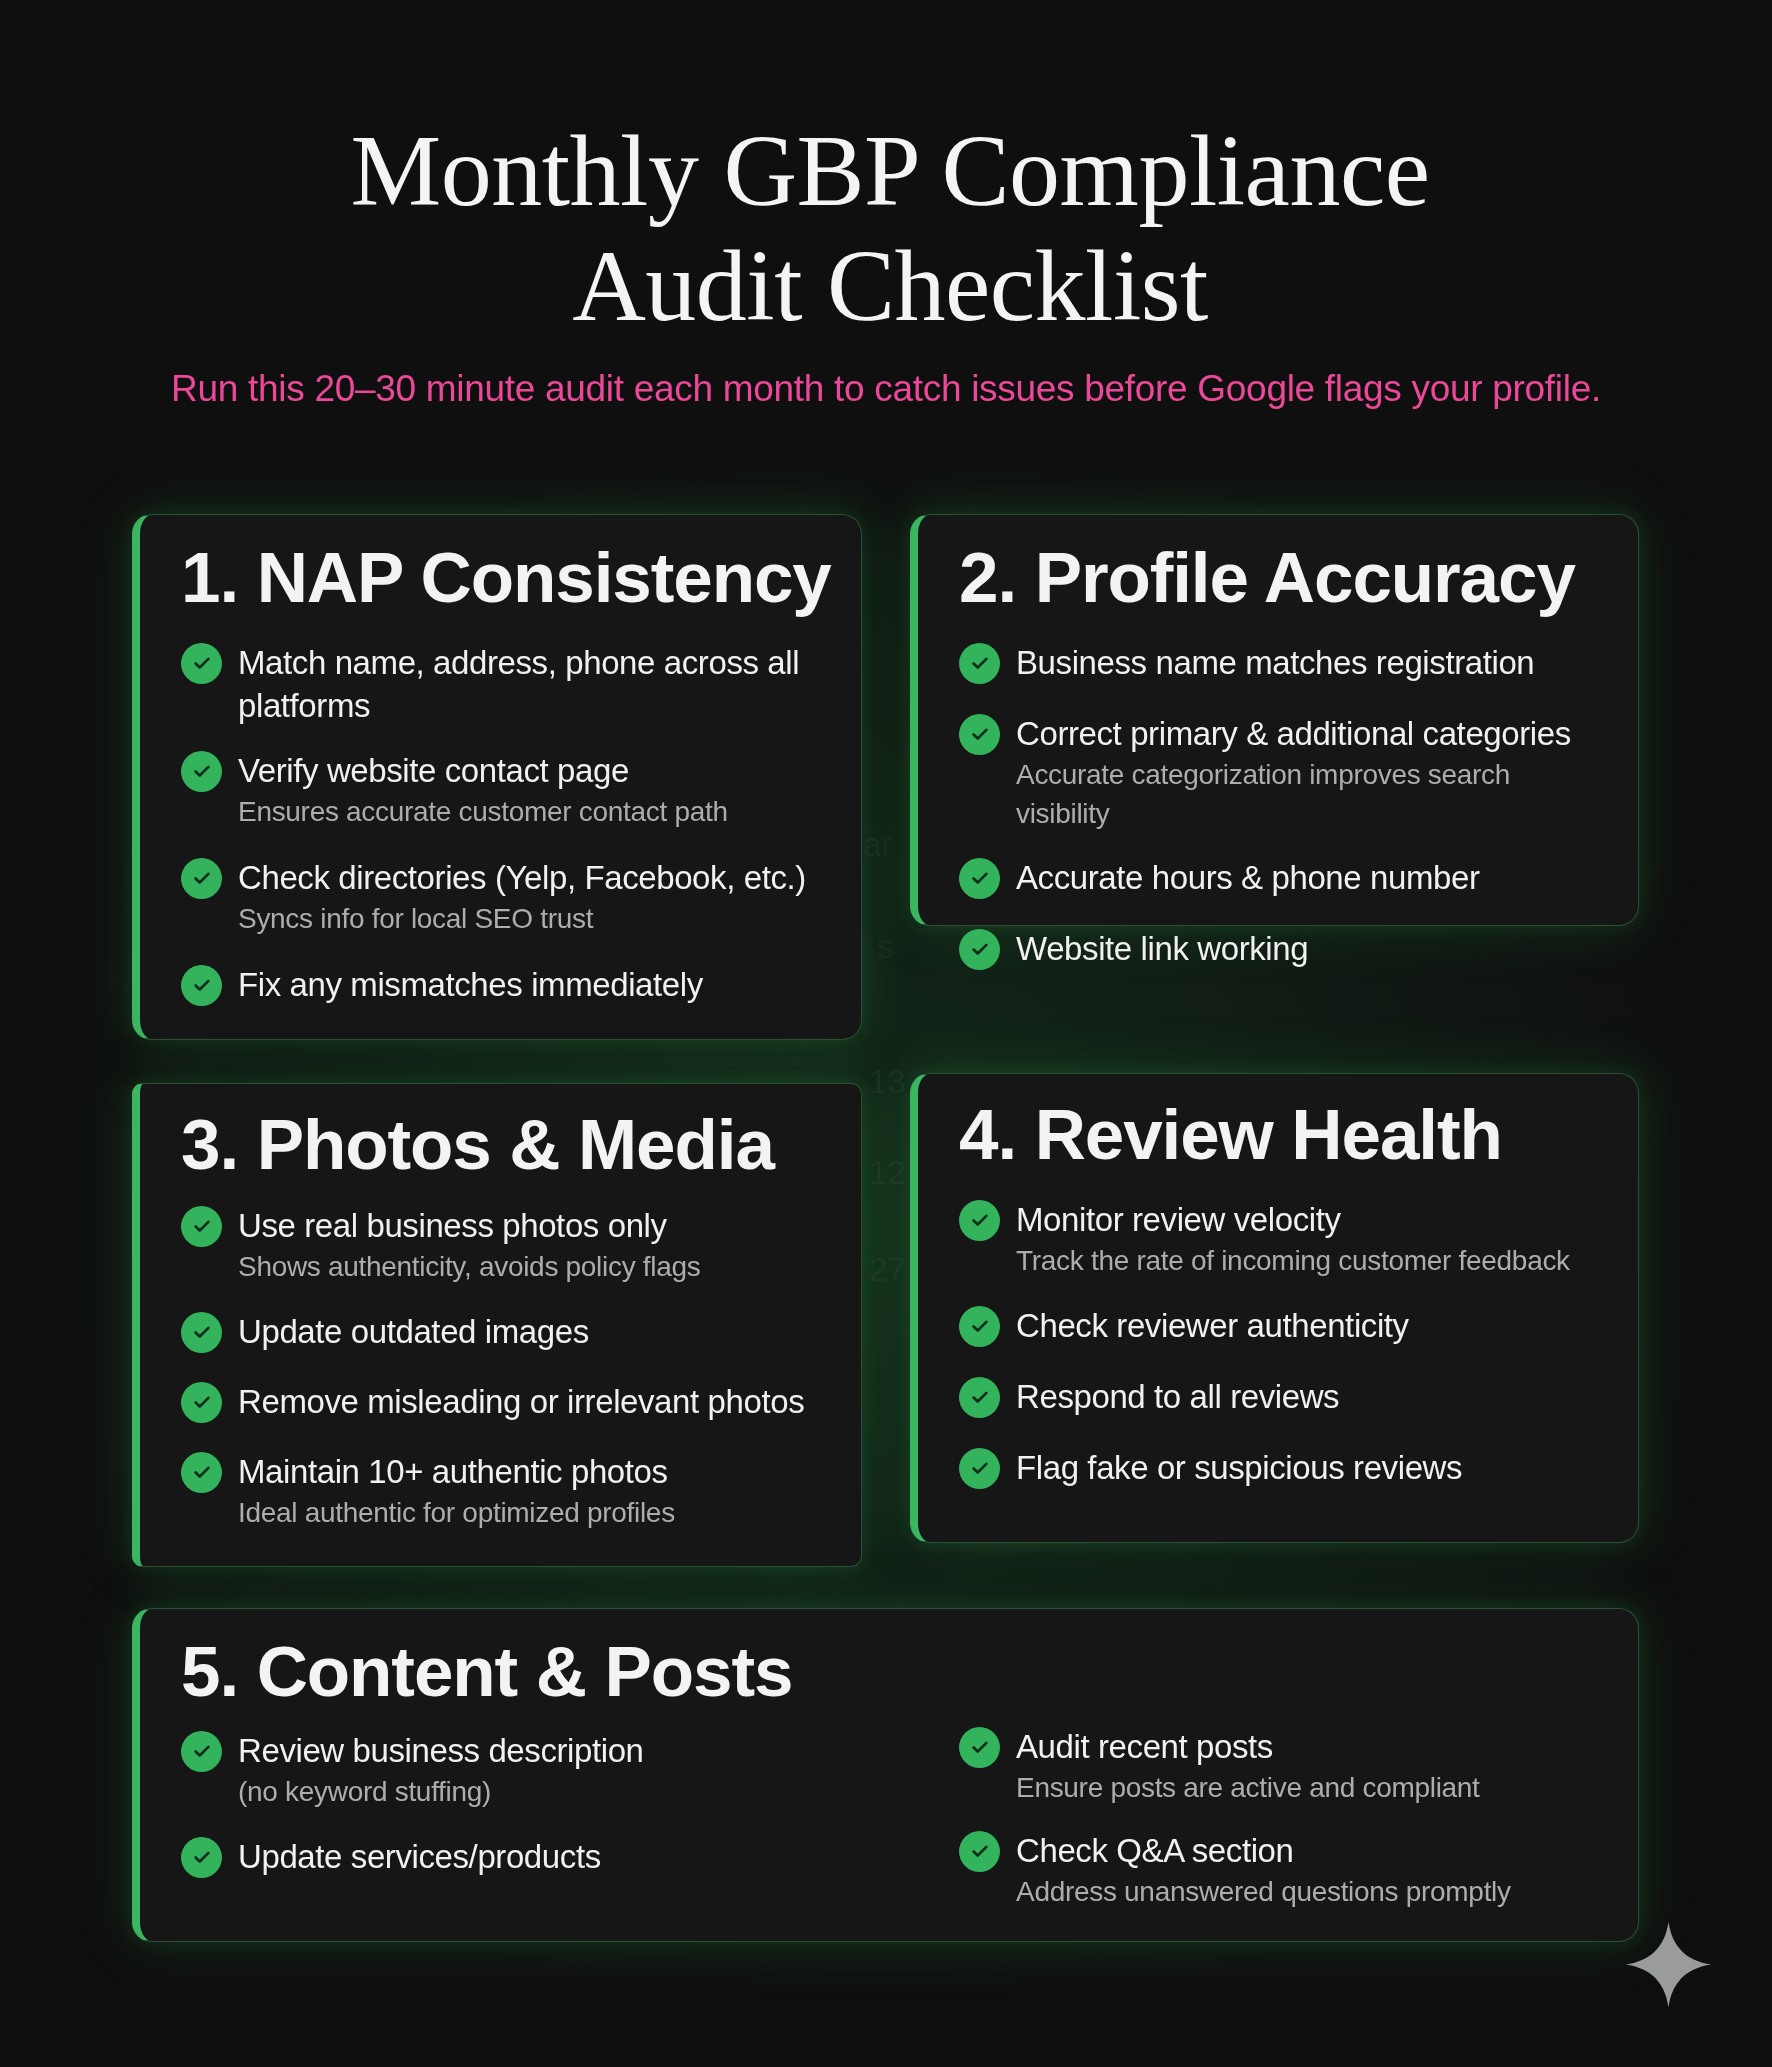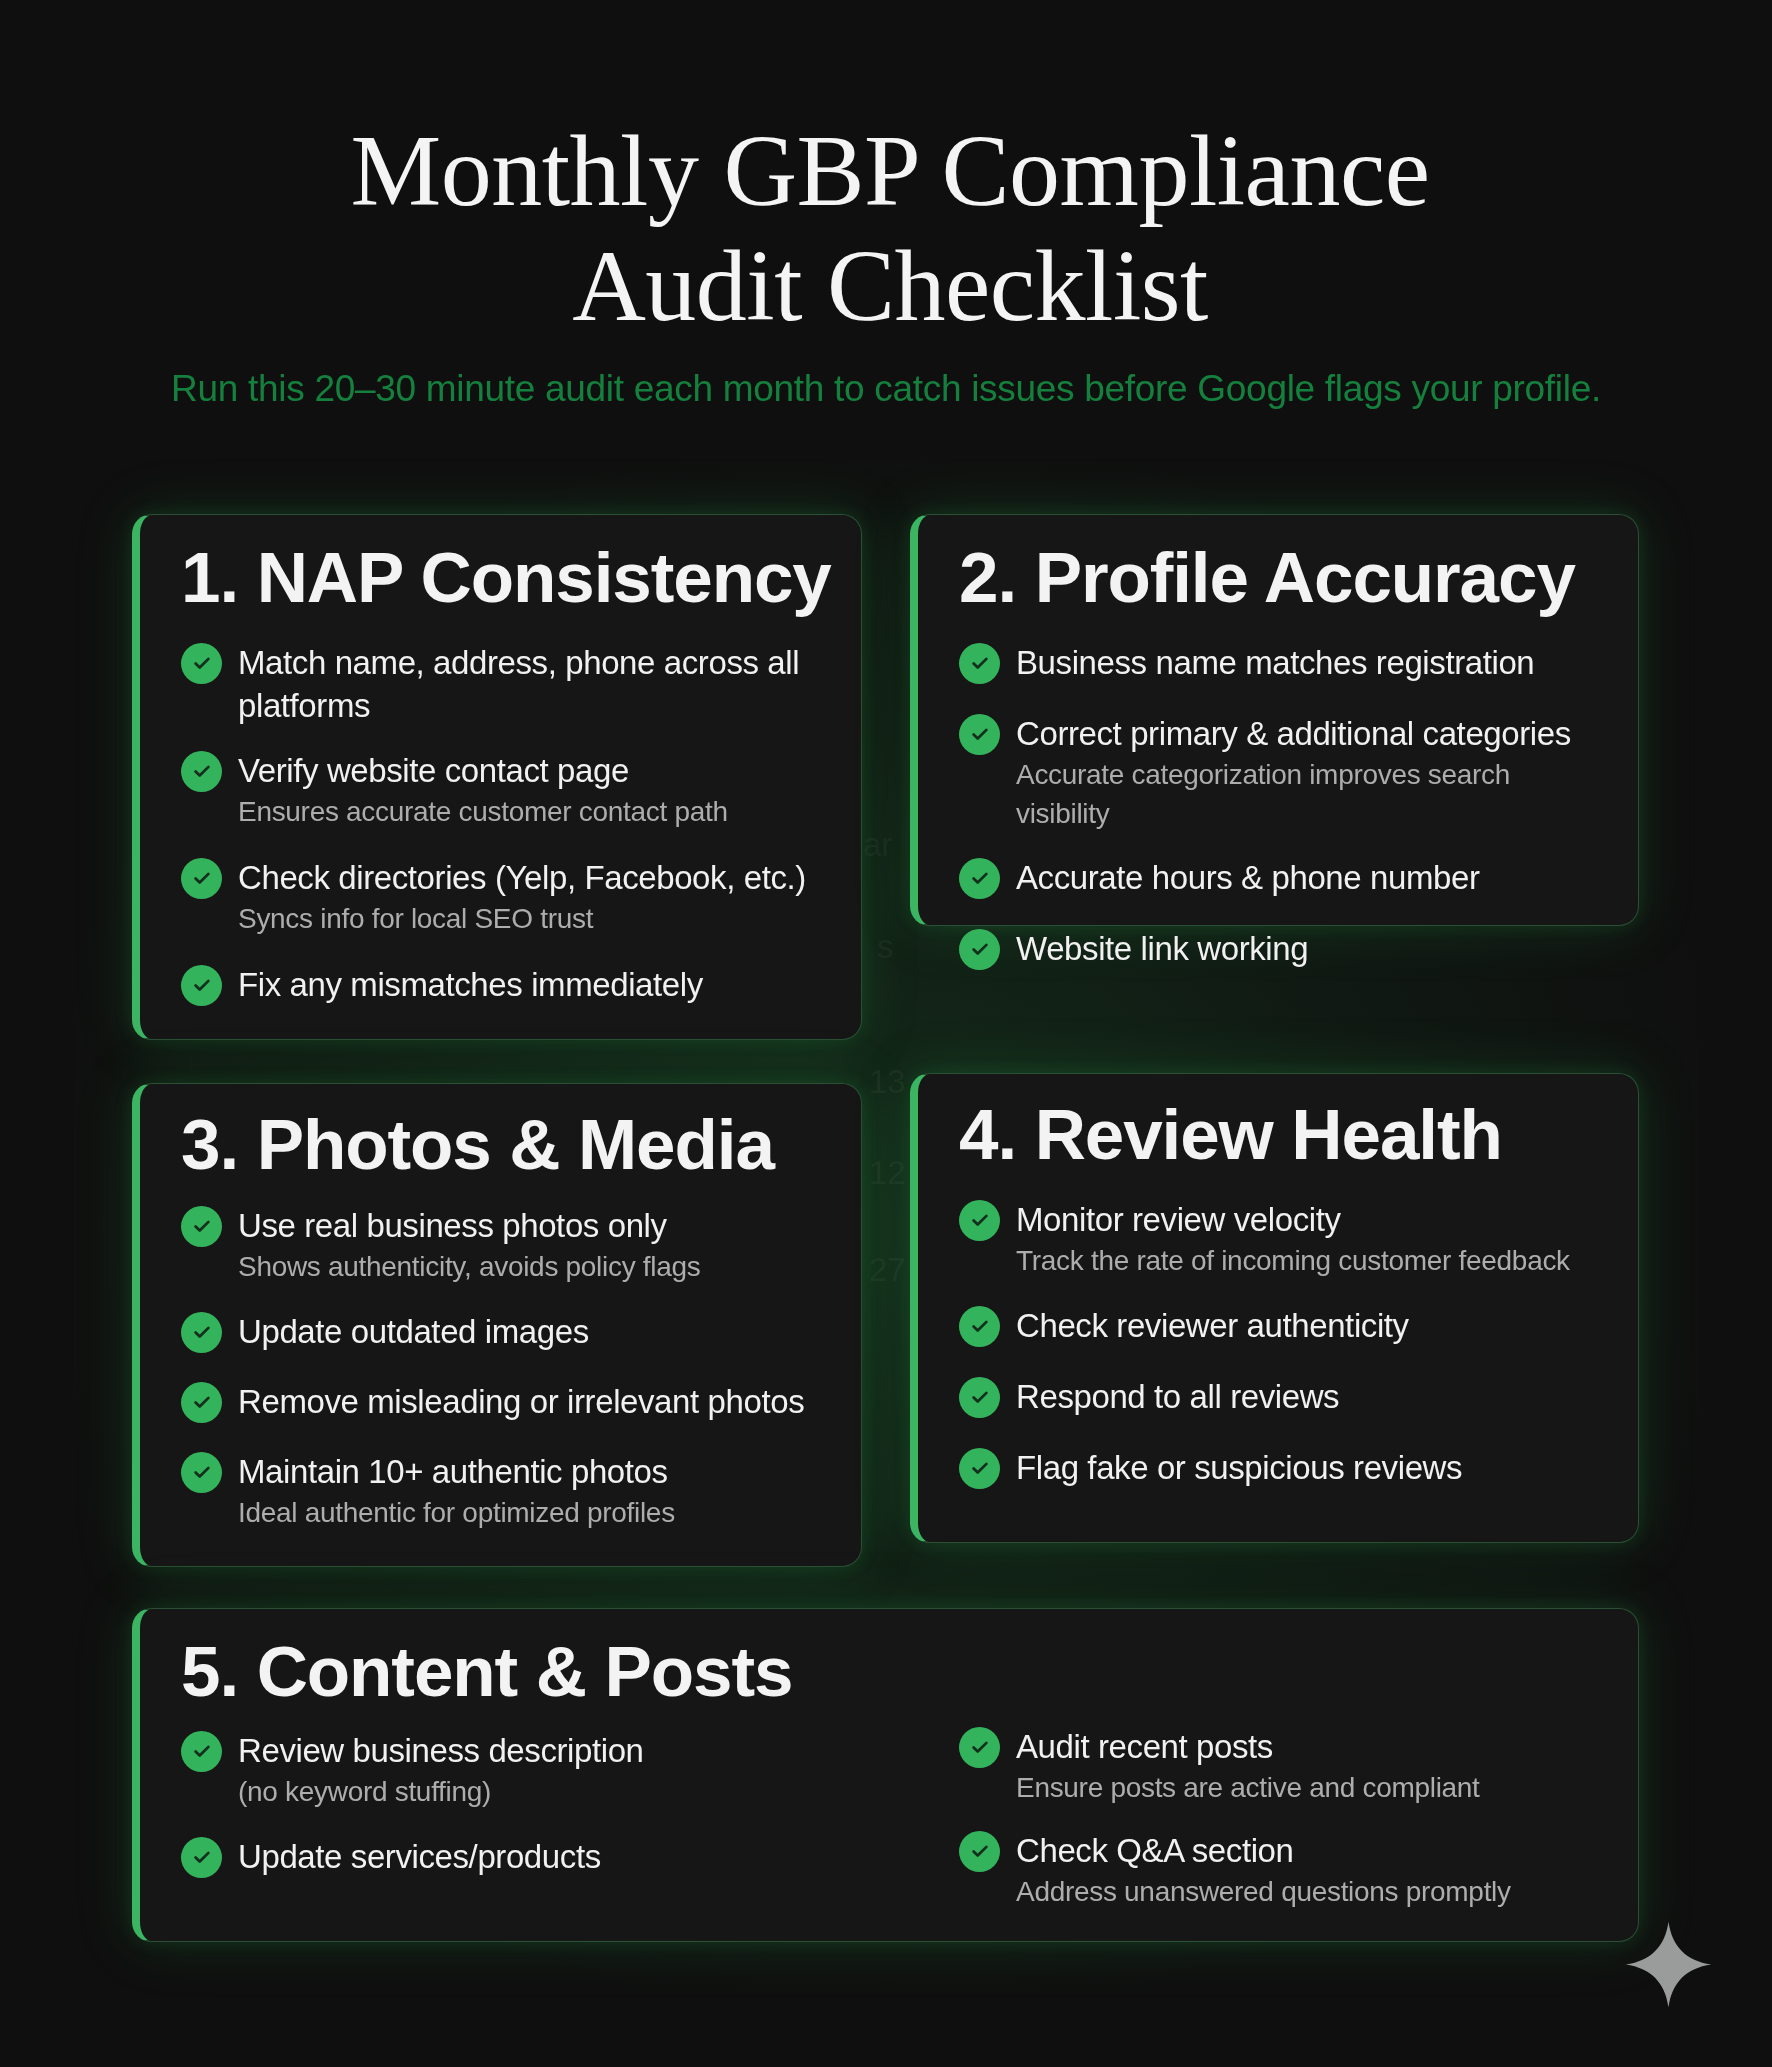--- a/index.html
+++ b/index.html
@@ -46,21 +46,21 @@
   }
   .title span { display: block; }
   .subtitle {
     position: absolute;
     left: 0;
     width: 1772px;
     top: 365px;
     text-align: center;
     font-size: 37px;
     line-height: 48px;
-    color: #15803d;
+    color: #ec4899;
     margin: 0;
     letter-spacing: -0.3px;
   }
   .card {
     position: absolute;
     box-sizing: border-box;
     background: #161616;
     border-radius: 20px;
     border: 1.8px solid #2a4f34;
     border-left: 8.3px solid #3cb563;
@@ -205,21 +205,21 @@
   <div class="item" style="top:412px;">
     <span class="check">
         <svg viewBox="0 0 24 24">
           <path d="M5 12.5l4.5 4.5L19 7.5" fill="none" stroke="#12301c" stroke-width="3" stroke-linecap="round" stroke-linejoin="round"></path>
         </svg>
       </span>
     <span class="item-text">Website link working</span>
   </div>
 </section>
 
-<section class="card" style="left:132px;top:1083px;width:730px;height:484px;">
+<section class="card" style="left:132px;top:1083px;width:730px;height:484px;border-radius:11px;">
   <h2 class="card-title" style="top:31px;">3. Photos &amp; Media</h2>
   <div class="item" style="top:120px;">
     <span class="check">
         <svg viewBox="0 0 24 24">
           <path d="M5 12.5l4.5 4.5L19 7.5" fill="none" stroke="#12301c" stroke-width="3" stroke-linecap="round" stroke-linejoin="round"></path>
         </svg>
       </span>
     <span class="item-text">Use real business photos only</span>
     <span class="item-sub">Shows authenticity, avoids policy flags</span>
   </div>

